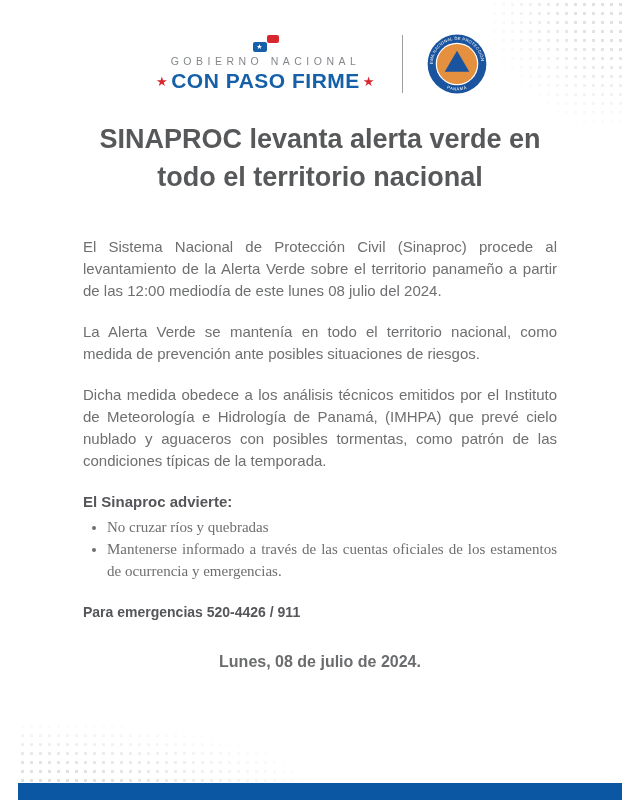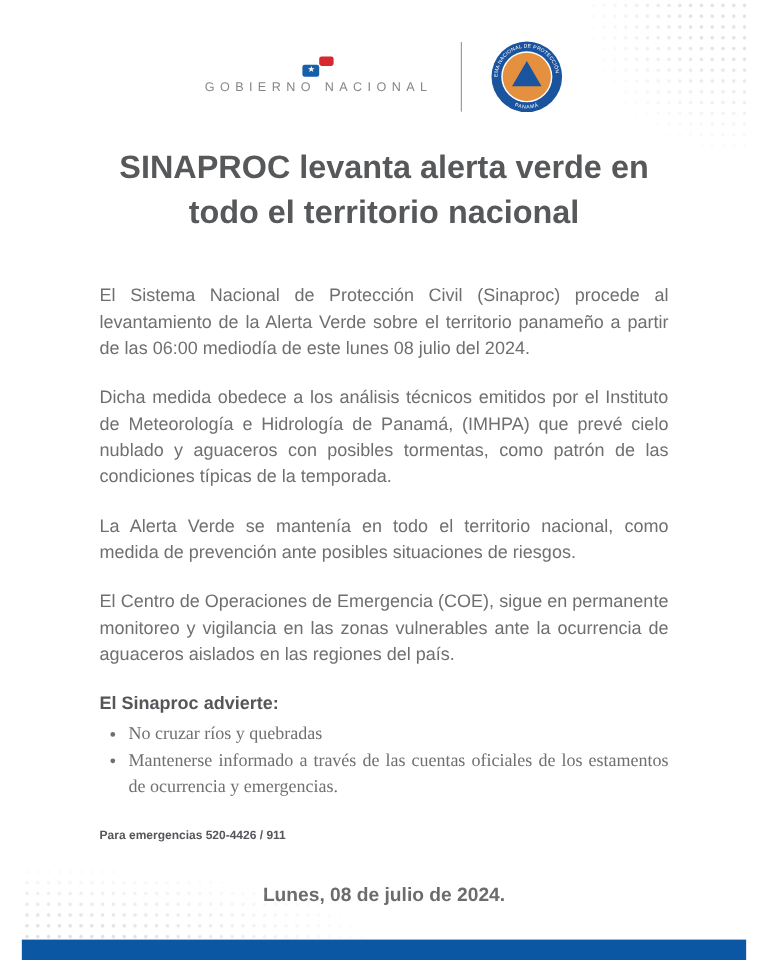--- a/index.html
+++ b/index.html
@@ -116,21 +116,21 @@
     font-family: Liberation Serif, serif;
   }
   ul.advisory-list li {
     text-align: justify;
     margin: 0;
   }
   .emergency-line {
     font-weight: bold;
     color: #55565a;
     margin-top: 19px;
-    font-size: 10px;
+    font-size: 14px;
   }
   .date-line {
     text-align: center;
     font-weight: bold;
     color: #6b6c6e;
     font-size: 16px;
     margin-top: 28px;
   }
 
   
@@ -149,20 +149,21 @@
   <div class="dots dots-top-right"></div>
   <div class="dots dots-bottom-left"></div>
 
   <div class="header">
     <div class="gov-logo">
       <div class="flag-mark">
         <span class="flag-red"></span>
         <span class="flag-blue">★</span>
       </div>
       <div class="gov-line1">GOBIERNO NACIONAL</div>
+      <div class="gov-line2"><span class="star">★</span><span>CON PASO FIRME</span><span class="star">★</span></div>
     </div>
 
     <div class="header-divider"></div>
 
     <svg class="sinaproc-logo" viewBox="0 0 100 100">
       <defs>
         <path id="arcTop" d="M 9.5,50 A 40.5,40.5 0 0 1 90.5,50"></path>
         <path id="arcBottom" d="M 6,50 A 44,44 0 0 0 94,50"></path>
       </defs>
       <circle cx="50" cy="50" r="49" fill="#1b549e"></circle>
@@ -174,24 +175,23 @@
       </text>
       <circle cx="50" cy="50" r="35.5" fill="#ffffff"></circle>
       <circle cx="50" cy="50" r="33.5" fill="#e4903e"></circle>
       <polygon points="50,28 70.5,63 29.5,63" fill="#1b549e"></polygon>
     </svg>
   </div>
 
   <h1 class="title">SINAPROC levanta alerta verde en todo el territorio nacional</h1>
 
   <div class="content">
-    <p class="body-par">El Sistema Nacional de Protección Civil (Sinaproc) procede al levantamiento de la Alerta Verde sobre el territorio panameño a partir de las 06:00 mediodía de este lunes 08 julio del 2024.</p>
+    <p class="body-par">El Sistema Nacional de Protección Civil (Sinaproc) procede al levantamiento de la Alerta Verde sobre el territorio panameño a partir de las 12:00 mediodía de este lunes 08 julio del 2024.</p>
+    <p class="body-par">La Alerta Verde se mantenía en todo el territorio nacional, como medida de prevención ante posibles situaciones de riesgos.</p>
     <p class="body-par">Dicha medida obedece a los análisis técnicos emitidos por el Instituto de Meteorología e Hidrología de Panamá, (IMHPA) que prevé cielo nublado y aguaceros con posibles tormentas, como patrón de las condiciones típicas de la temporada.</p>
-    <p class="body-par">La Alerta Verde se mantenía en todo el territorio nacional, como medida de prevención ante posibles situaciones de riesgos.</p>
-    <p class="body-par">El Centro de Operaciones de Emergencia (COE), sigue en permanente monitoreo y vigilancia en las zonas vulnerables ante la ocurrencia de aguaceros aislados en las regiones del país.</p>
 
     <p class="advisory-heading">El Sinaproc advierte:</p>
     <ul class="advisory-list">
       <li>No cruzar ríos y quebradas</li>
       <li>Mantenerse informado a través de las cuentas oficiales de los estamentos de ocurrencia y emergencias.</li>
     </ul>
 
     <p class="emergency-line">Para emergencias 520-4426 / 911</p>
 
     <p class="date-line">Lunes, 08 de julio de 2024.</p>

